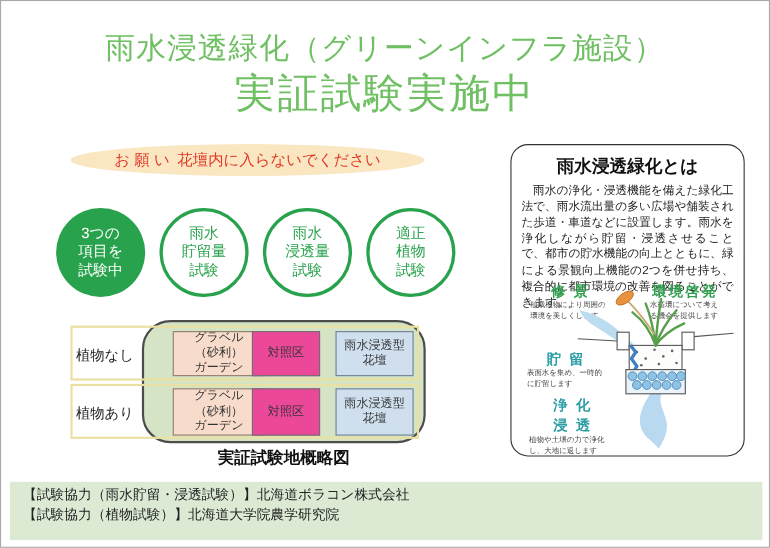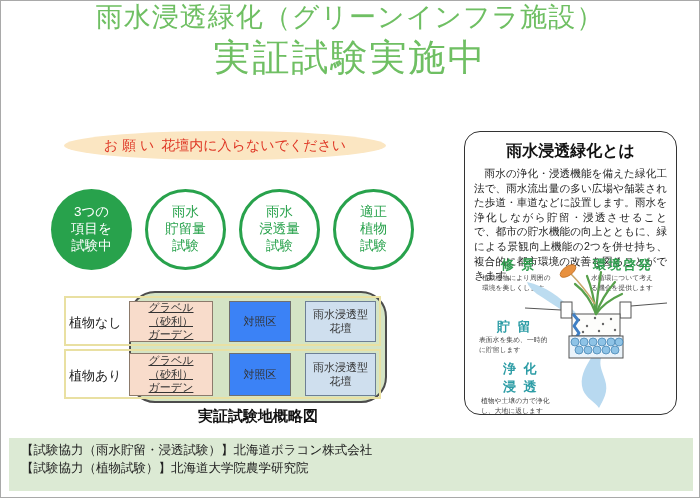--- a/index.html
+++ b/index.html
@@ -4,42 +4,42 @@
 <style>
   :root{
     --title-green:#6fbf63; --accent-green:#28a24c; --notice-red:#df3826;
     --notice-bg:#fbe6c2; --footer-bg:#dcead4; --map-bg:#d4e4c5;
     --cell-gravel-bg:#f8dccb; --cell-bed-bg:#cfdfee; --row-border:#e9e0a2;
     --label-green:#2f9e4f; --label-teal:#2d9da6;
   }
   *{margin:0;padding:0;box-sizing:border-box;}
   body{background:#f0f0f0;font-family:"Liberation Sans","DejaVu Sans",sans-serif;}
   .poster{position:relative;width:700px;height:498px;background:#fff;border:1px solid #a9a9a9;overflow:hidden;margin:0 auto;}
-  .title{position:absolute;left:0;top:0;width:100%;text-align:center;color:var(--title-green);line-height:1.25;}
+  .title{position:absolute;left:0;top:27px;width:100%;text-align:center;color:var(--title-green);line-height:1.25;}
   .title .l1{font-size:27px;letter-spacing:1px;}
   .title .l2{font-size:37px;letter-spacing:2px;}
   .notice{position:absolute;left:63px;top:130px;width:322px;height:29px;background:var(--notice-bg);border-radius:50%;
     display:flex;align-items:center;justify-content:center;gap:7px;color:var(--notice-red);font-size:14px;font-weight:normal;}
   .badges{position:absolute;left:50px;top:188px;display:flex;gap:13px;}
   .badge{width:81px;height:81px;border-radius:50%;display:flex;align-items:center;justify-content:center;
     text-align:center;font-size:13.5px;line-height:1.25;}
   .badge.filled{background:var(--accent-green);color:#fff;justify-content:center;}
   .badge.outline{background:#fff;border:3px solid var(--accent-green);color:var(--accent-green);}
   .map-green{position:absolute;left:128px;top:290px;width:258px;height:112px;background:var(--map-bg);
     border:2px solid #4c4c4c;border-radius:26px;}
   .map-row{position:absolute;left:63px;width:317px;height:50px;border:2px solid var(--row-border);}
   .map-row.r1{top:295px;} .map-row.r2{top:348px;}
   .row-label{position:absolute;left:68px;width:58px;font-size:13px;color:#222;display:flex;align-items:center;height:54px;}
   .row-label.r1{top:295px;} .row-label.r2{top:348px;}
   .cell{position:absolute;border:1.5px solid #6f6f6f;display:flex;flex-direction:column;align-items:center;justify-content:center;
-    font-size:11px;line-height:1.25;color:#333;text-align:center;background:#3b82f6;}
+    font-size:11px;line-height:1.25;color:#333;text-align:center;background:#ec4899;}
   .cell.gravel{background:var(--cell-gravel-bg);border-color:#8c7a6b;}
   .cell.bed{background:var(--cell-bed-bg);border-color:#6d7f95;}
   .r1c{top:300px;height:41px;} .r2c{top:352px;height:43px;}
-  .c1{left:128px;width:84px;text-decoration:underline;} .c2{left:228px;width:62px;} .c3{left:304px;width:71px;}
+  .c1{left:156px;width:84px;} .c2{left:228px;width:62px;} .c3{left:304px;width:71px;}
   .map-caption{position:absolute;left:128px;top:406px;width:258px;text-align:center;font-size:15px;font-weight:bold;color:#111;}
   .panel{position:absolute;left:463px;top:130px;width:213px;height:284px;background:#fff;border:1.5px solid #333;border-radius:16px;}
   .panel-title{margin-top:9px;text-align:center;font-size:16px;font-weight:bold;color:#111;}
   .panel-body{margin:4px 9px 0 9px;font-size:10.6px;line-height:1.38;color:#1c1c1c;text-align:justify;text-indent:1em;}
   .fn{position:absolute;font-weight:bold;font-size:13px;letter-spacing:2px;}
   .fn.green{color:var(--label-green);} .fn.teal{color:var(--label-teal);}
   .fn-desc{position:absolute;font-size:6.8px;line-height:1.45;color:#444;letter-spacing:0;}
   .illus{position:absolute;left:60px;top:128px;}
   .footer{position:absolute;left:8px;top:437px;width:684px;height:53px;background:var(--footer-bg);
     padding:4px 12px;font-size:12.5px;line-height:1.42;color:#222;}

